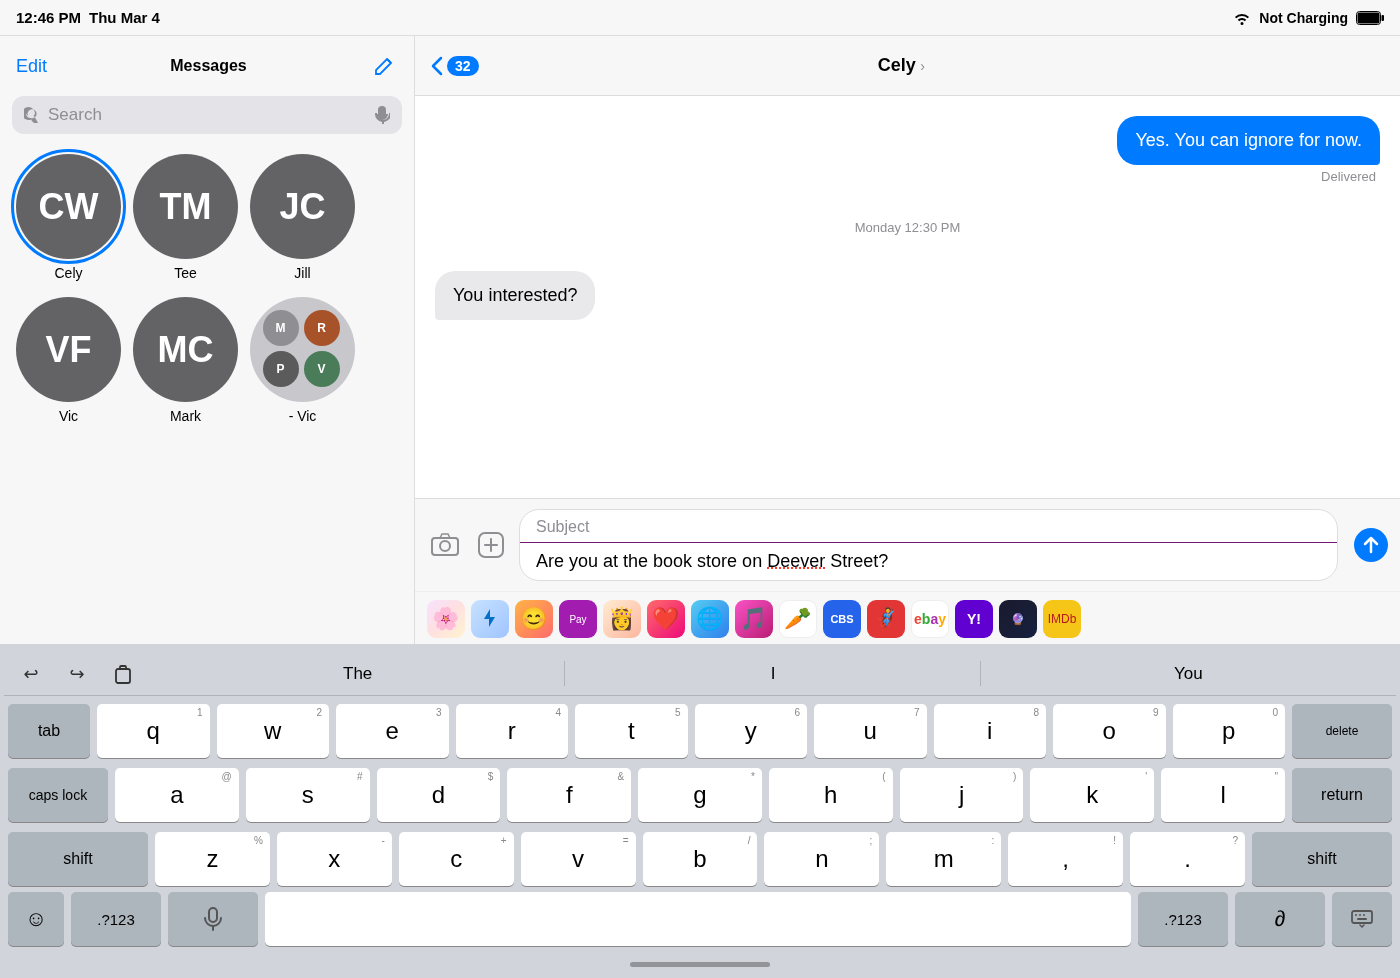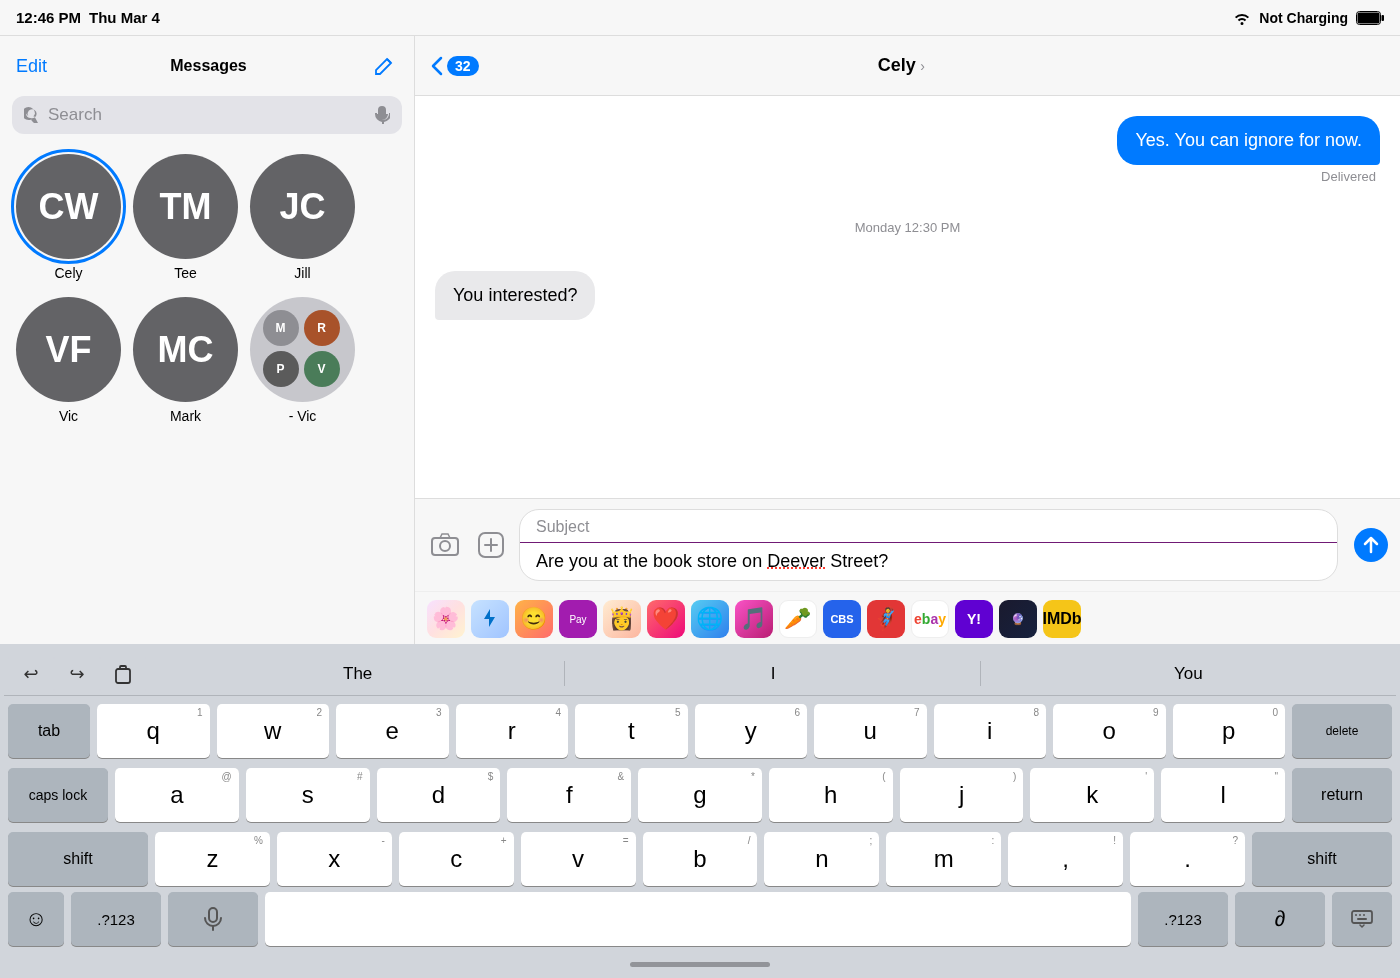--- a/index.html
+++ b/index.html
@@ -653,21 +653,21 @@
       <div class="app-icon" style="background:linear-gradient(135deg,#ffecd2,#fcb69f);">👸</div>
       <div class="app-icon" style="background:linear-gradient(135deg,#ff6b6b,#ee0979);">❤️</div>
       <div class="app-icon" style="background:linear-gradient(135deg,#56ccf2,#2f80ed);">🌐</div>
       <div class="app-icon" style="background:linear-gradient(135deg,#f953c6,#b91d73);">🎵</div>
       <div class="app-icon" style="background:#fff; border:1px solid #eee;">🥕</div>
       <div class="app-icon" style="background:#2563eb; color:white; font-size:11px; font-weight:700;">CBS</div>
       <div class="app-icon" style="background:#e23636;">🦸</div>
       <div class="app-icon" style="background:#fff; border:1px solid #eee; font-size:14px; font-weight:700; color:#e43;">e<span style="color:#3a3;">b</span><span style="color:#a3a;">a</span><span style="color:#fa0;">y</span></div>
       <div class="app-icon" style="background:#6001d2; color:white; font-size:14px; font-weight:700;">Y!</div>
       <div class="app-icon" style="background:linear-gradient(135deg,#1a1a2e,#16213e); color:white; font-size:11px;">🔮</div>
-      <div class="app-icon" style="background:#f5c518; color:#000000; font-size:16px; font-weight:700;">IMDb</div>
+      <div class="app-icon" style="background:#f5c518; color:#b91c1c; font-size:12px; font-weight:400;">IMDb</div>
     </div>
 
   </div>
 </div>
 
 <div class="keyboard">
 
   <div style="display:flex; align-items:stretch; background:#d1d5db; border-bottom:1px solid #b0b4ba; height:44px; margin-bottom:8px;">
     <div class="undo-redo-paste">
       <div class="util-btn">↩</div>

